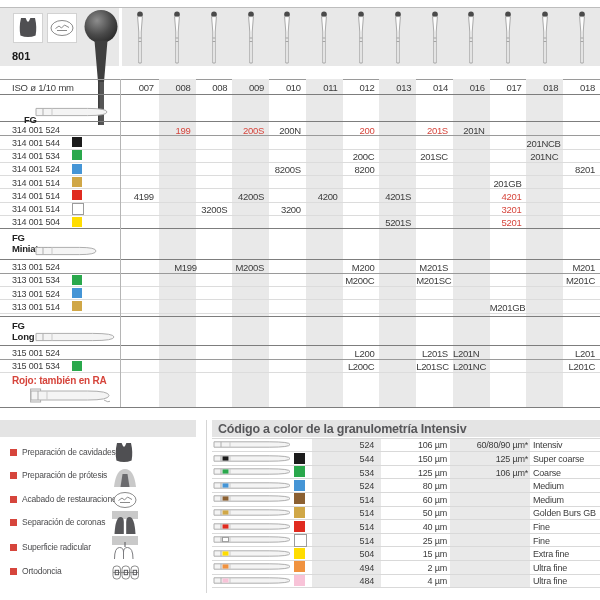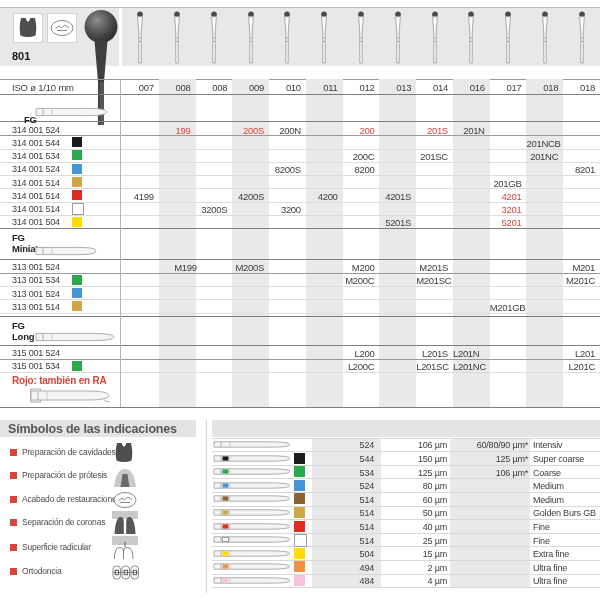--- a/index.html
+++ b/index.html
@@ -315,21 +315,20 @@
           <rect x="0.6" y="1" width="10" height="13" fill="#f4f4f4" stroke="#aeaeae"></rect>
           <path d="M1 3 H 57.599999999999994 Q 79 3 79 7.5 Q 79 12 57.599999999999994 12 H 1 Z" fill="#f4f4f4" stroke="#aeaeae"></path>
           <line x1="8" y1="3" x2="8" y2="12" stroke="#aeaeae"></line>
           <line x1="17" y1="3" x2="17" y2="12" stroke="#c9c9c9"></line>
           <path d="M74 12 q 4 3 7 1" fill="none" stroke="#aeaeae"></path>
         </svg>
       </div>
     </div>
 
   <div class="titleband" style="left:0;top:420px;width:196px;height:17px;"></div>
-  <div class="title" style="left:8px;top:422px;">Símbolos de las indicaciones</div>
   <div class="abs" id="symbols-list">
       <div class="abs" style="left: 0px; top: 441px; width: 200px; height: 24px;">
         <div class="bullet" style="left: 10px; top: 8px;"></div>
         <div class="sym-label" style="left: 22px; top: 6px;">Preparación de cavidades</div>
         <div class="abs" style="left: 112px; top: 0px; width: 28px; height: 24px;">
           <div class="abs" style="left: 0px; top: 0px;">
             <svg width="24" height="24" viewBox="0 0 24 24">
       <path d="M5 2 h4.6 l1.6 3.4 h1.6 L14.4 2 H19 q2.2 9.5 0.6 17.5 q-7.6 3.2 -15.2 0 Q2.8 11.5 5 2 Z" fill="#4f4f52"></path>
             </svg>
           </div>
@@ -404,20 +403,21 @@
                 <rect x="21.2" y="10.3" width="3.4" height="4.4"></rect>
               </g>
             </svg>
           </div>
         </div>
       </div>
     </div>
   <div class="vline" style="left:206px;top:420px;height:173px;background:#d5d5d5;"></div>
 
   <div class="titleband" style="left:212px;top:420px;width:388px;height:17px;"></div>
+  <div class="title" style="left:218px;top:422px;">Código a color de la granulometría Intensiv</div>
   <div class="abs" id="grit-table">
       <div class="band" style="left: 312px; top: 437.5px; width: 69px; height: 149.6px;"></div>
       <div class="band" style="left: 450px; top: 437.5px; width: 80px; height: 149.6px;"></div>
       <div class="hline" style="left: 212px; top: 437.5px; width: 388px; background: rgb(217, 217, 217);"></div>
       <div class="hline" style="left: 212px; top: 451.1px; width: 388px; background: rgb(217, 217, 217);"></div>
       <div class="hline" style="left: 212px; top: 464.7px; width: 388px; background: rgb(217, 217, 217);"></div>
       <div class="hline" style="left: 212px; top: 478.3px; width: 388px; background: rgb(217, 217, 217);"></div>
       <div class="hline" style="left: 212px; top: 491.9px; width: 388px; background: rgb(217, 217, 217);"></div>
       <div class="hline" style="left: 212px; top: 505.5px; width: 388px; background: rgb(217, 217, 217);"></div>
       <div class="hline" style="left: 212px; top: 519.1px; width: 388px; background: rgb(217, 217, 217);"></div>

